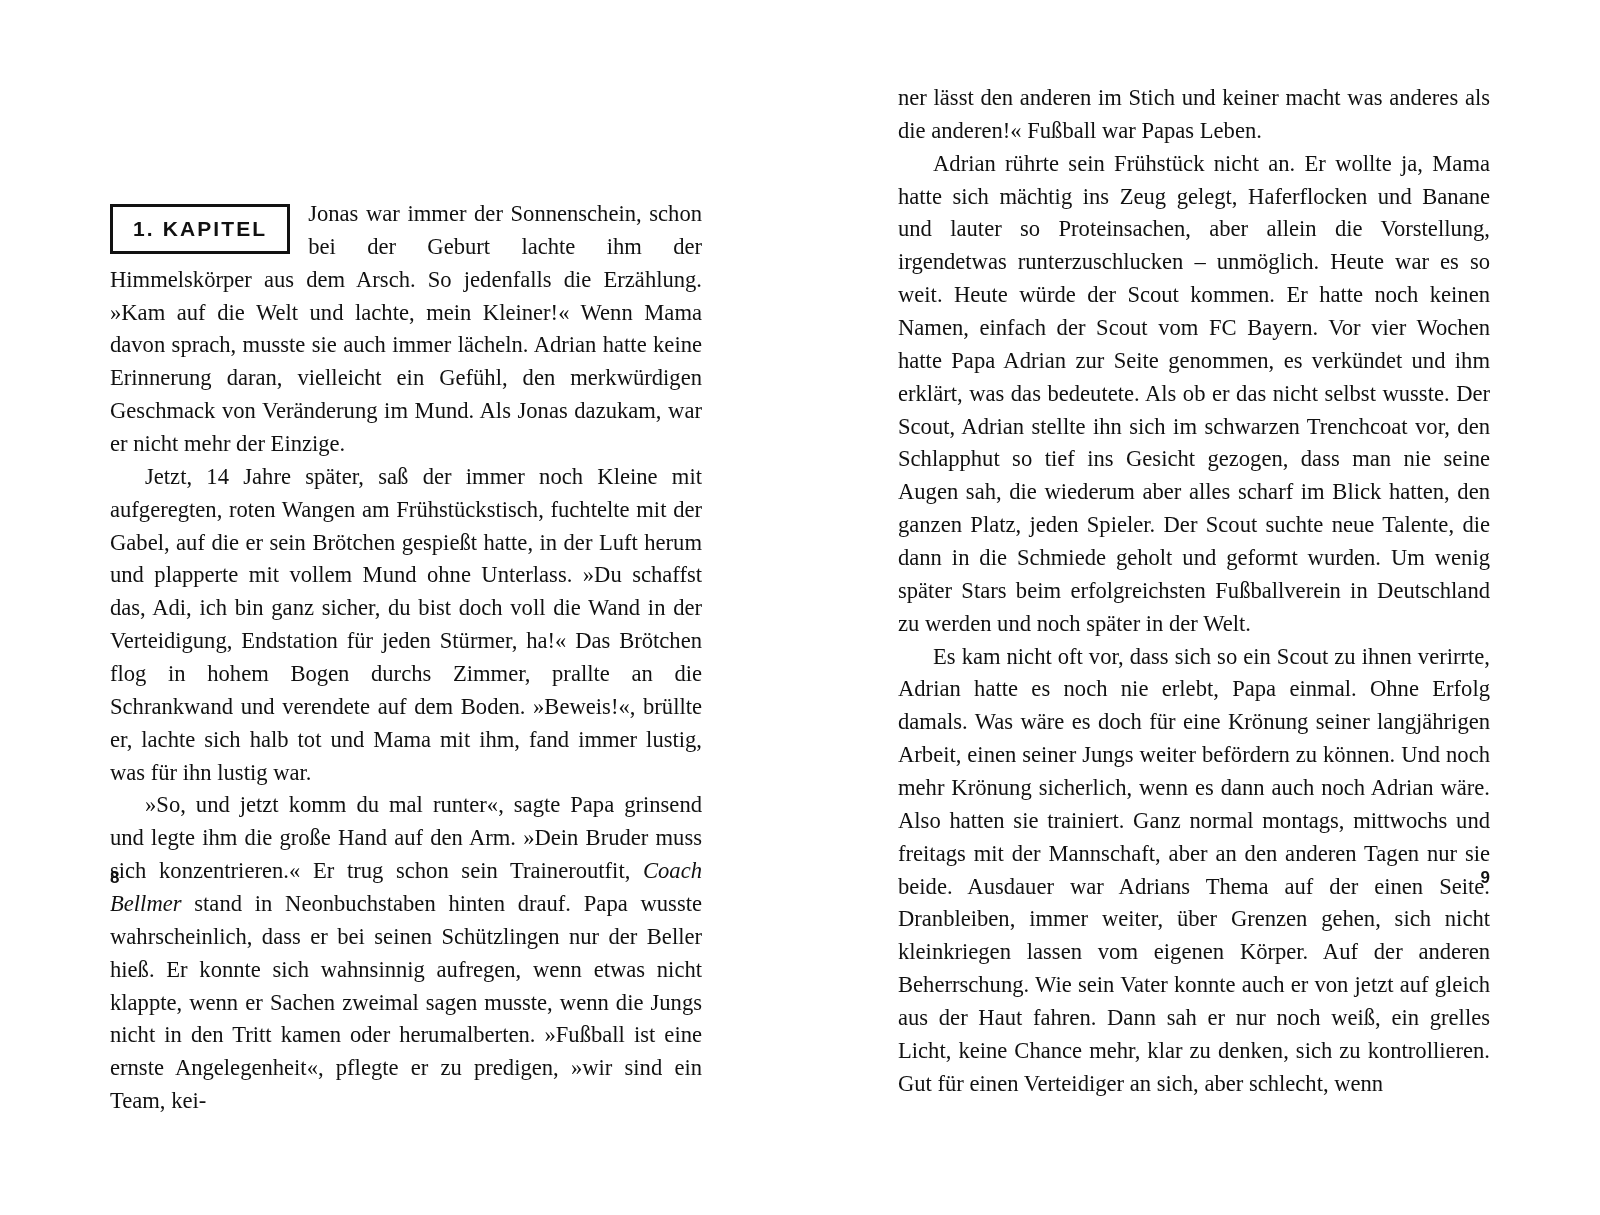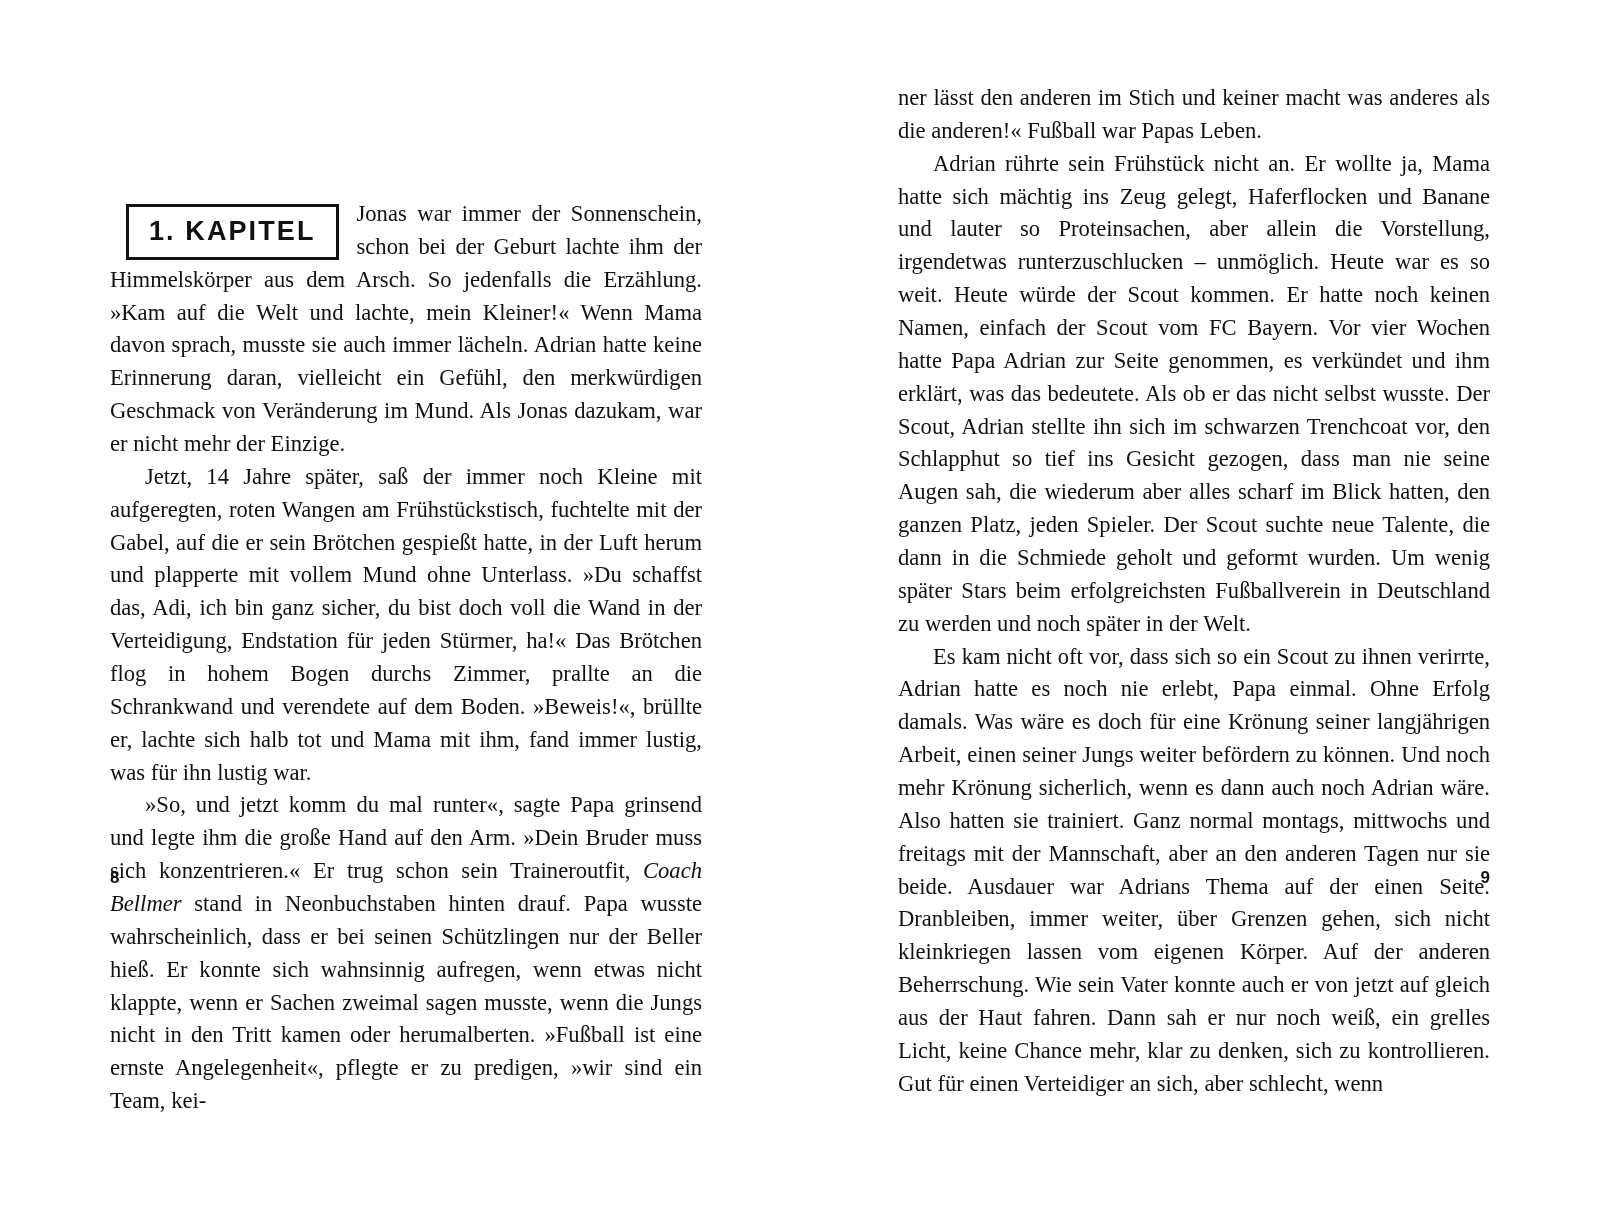--- a/index.html
+++ b/index.html
@@ -52,26 +52,26 @@
   }
   p {
     margin: 0;
     text-indent: 1.55em;
   }
   p.noindent {
     text-indent: 0;
   }
   .chapter-badge {
     float: left;
-    margin: 4px 18px 0 16px;
+    margin: 4px 18px 0 0;
     border: 3px solid #111111;
     padding: 11px 20px 12px 20px;
     font-family: "Liberation Sans", sans-serif;
     font-weight: bold;
-    font-size: 27px;
+    font-size: 21px;
     letter-spacing: 2.1px;
     line-height: 1;
     position: relative;
     top: 2px;
   }
   .first-para {
     text-indent: 0;
   }
   em {
     font-style: italic;

